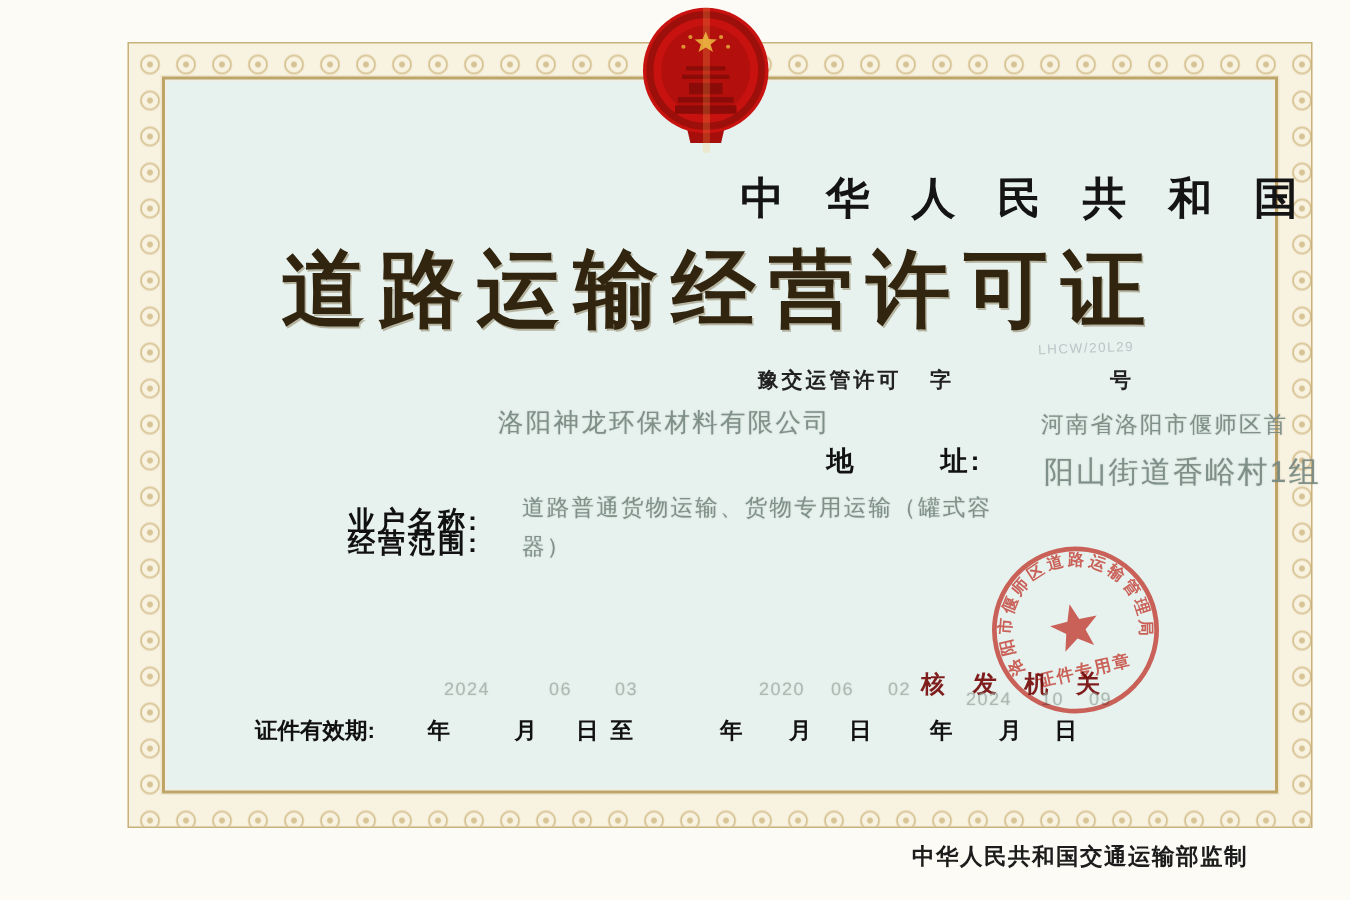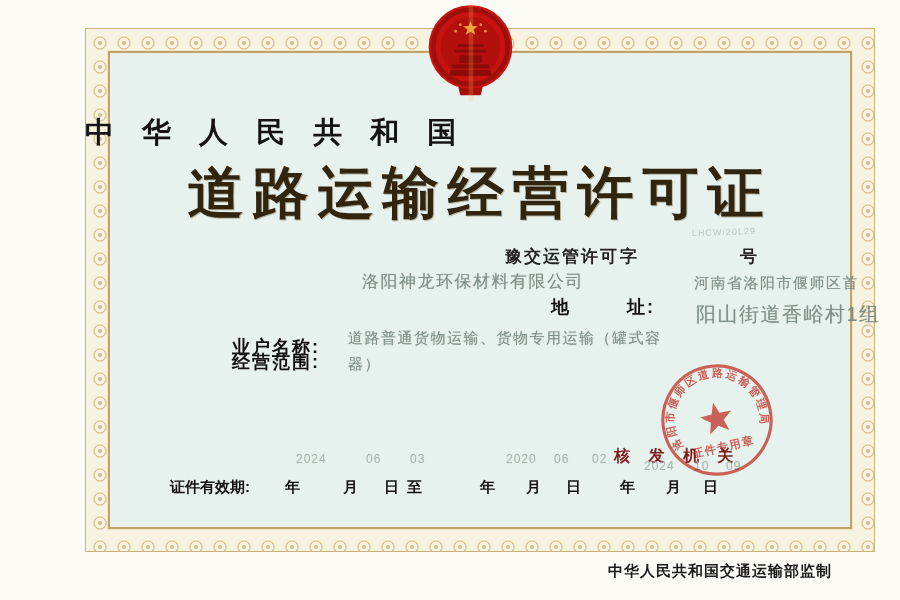--- a/index.html
+++ b/index.html
@@ -24,32 +24,32 @@
   }
   .interior{
     position:absolute;inset:22px;
     background:#e7f1ed;
     border:2px solid #bfa468;
     box-shadow:0 0 0 1px #efe6cc, inset 0 0 0 1px #f3efe4;
   }
 
   
   .country-title{
-    position:absolute;left:85px;top:113px;width:790px;text-align:left;
+    position:absolute;left:85px;top:113px;width:790px;text-align:right;
     font-size:29px;font-weight:bold;color:#141414;letter-spacing:10px;white-space:pre;
   }
   .main-title{
     position:absolute;left:85px;top:156px;width:790px;text-align:center;
     font-family:"Liberation Serif","DejaVu Serif",serif;
     font-size:56px;font-weight:bold;color:#32250f;letter-spacing:9px;white-space:nowrap;
     text-shadow:1px 1px 0 rgba(90,65,20,.35);
   }
 
   
-  .permit{font-size:17px;font-weight:bold;color:#222;letter-spacing:2px;white-space:pre;}
+  .permit{font-size:14px;font-weight:bold;color:#222;letter-spacing:2px;white-space:pre;}
 
   
   .lbl{font-weight:bold;color:#111;white-space:pre;}
   .lbl-lg{font-size:18px;letter-spacing:2px;}
   .faded{
     color:rgba(118,136,128,.88);letter-spacing:1.5px;white-space:pre;
     text-shadow:0 0 1px rgba(118,136,128,.45);
   }
   .fdate{
     color:rgba(148,164,156,.62);font-size:12px;letter-spacing:1px;white-space:pre;
@@ -104,21 +104,21 @@
   </svg>
 
   <div class="country-title">中 华 人 民 共 和 国</div>
   <div class="main-title">道路运输经营许可证</div>
 
   <span class="abs permit" style="left:505px;top:245px;">豫交运管许可</span>
   <span class="abs permit" style="left:620px;top:245px;">字</span>
   <span class="abs permit" style="left:740px;top:245px;">号</span>
   <span class="abs watermark" style="left:692px;top:227px;">LHCW/20L29</span>
 
-  <span class="abs faded" style="left:362px;top:270px;font-size:17px;">洛阳神龙环保材料有限公司</span>
+  <span class="abs faded" style="left:332px;top:270px;font-size:17px;">洛阳神龙环保材料有限公司</span>
   <span class="abs lbl lbl-lg" style="left:232px;top:295px;margin-top:40px;">业户名称:</span>
 
   <span class="abs lbl lbl-lg" style="left:551px;top:295px;">地        址:</span>
   <span class="abs faded" style="left:694px;top:274px;font-size:15px;">河南省洛阳市偃师区首</span>
   <span class="abs faded" style="left:696px;top:301px;font-size:20px;">阳山街道香峪村1组</span>
 
   <span class="abs lbl lbl-lg" style="left:232px;top:350px;">经营范围:</span>
   <span class="abs faded" style="left:348px;top:329px;font-size:15px;">道路普通货物运输、货物专用运输（罐式容</span>
   <span class="abs faded" style="left:348px;top:355px;font-size:15px;">器）</span>
 

